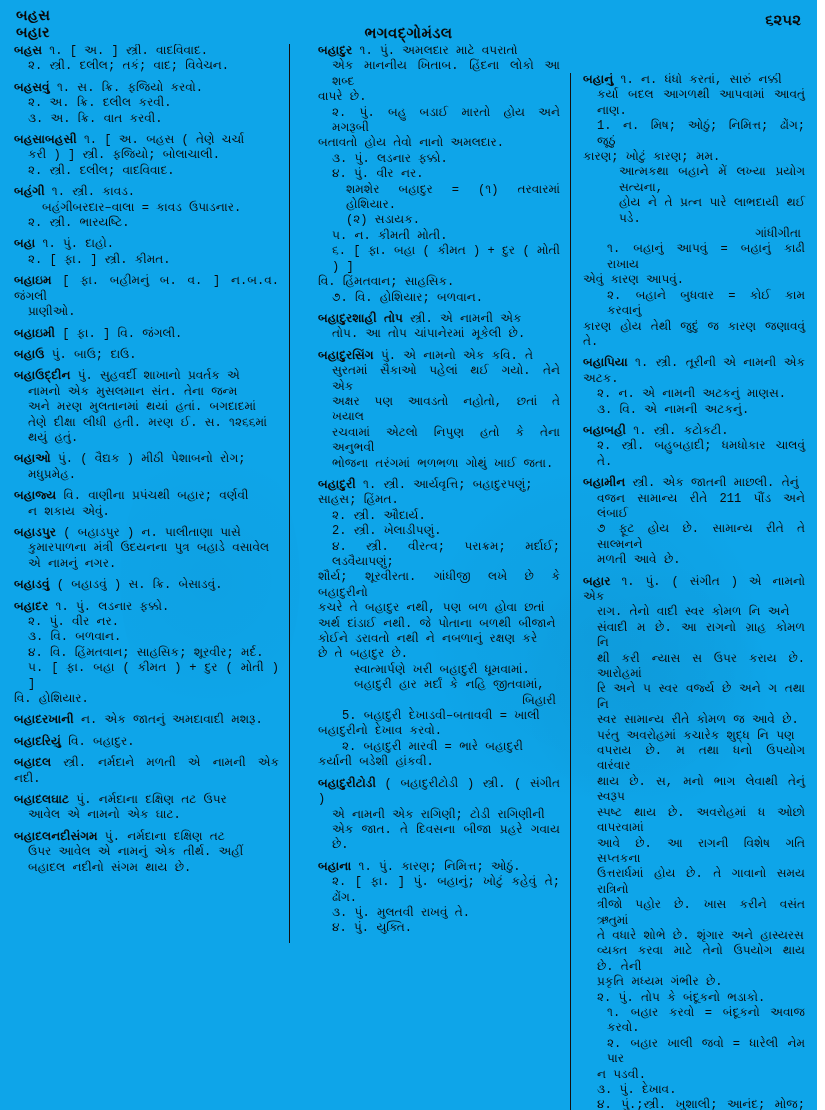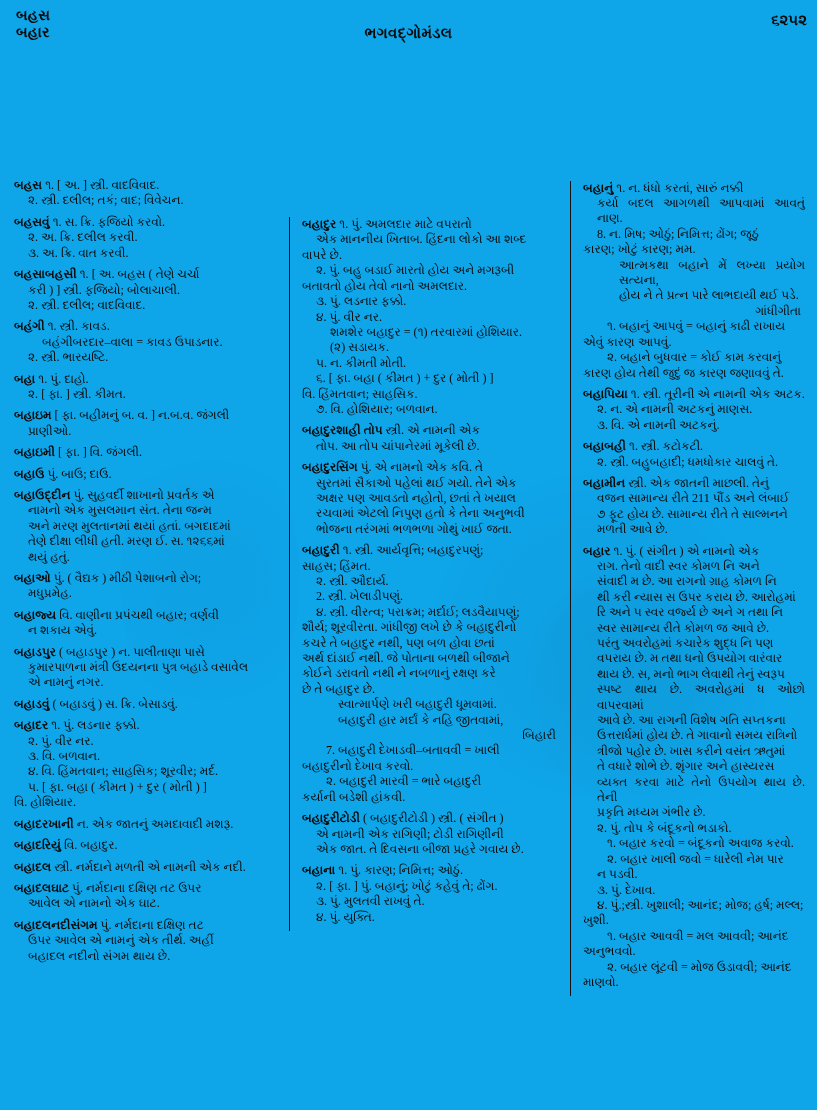--- a/index.html
+++ b/index.html
@@ -47,43 +47,44 @@
   .head-title {
     position: absolute;
     left: 0; right: 0; top: 25px;
     text-align: center;
     font-weight: bold;
     font-size: 15px;
     letter-spacing: .3px;
   }
   .head-page {
     position: absolute;
-    right: 10px; top: 12px;
+    right: 16px; top: 12px;
     font-weight: bold;
     font-size: 15px;
   }
 
   .columns {
     position: absolute;
     top: 44px; left: 8px; right: 8px; bottom: 6px;
     display: flex;
-    align-items: center;
+    align-items: flex-start;
+    font-family: Liberation Mono, monospace;
   }
   .col {
     flex: 1 1 0;
     padding: 0 8px;
     box-sizing: border-box;
     font-size: 12.1px;
     line-height: 15.4px;
     text-align: justify;
     text-justify: inter-word;
     overflow: hidden;
   }
   .col.c1 { flex: 0 0 281px; padding-left: 6px; padding-right: 10px;}
-  .col.c2 { flex: 0 0 281px; border-left: 1.4px solid #111; padding-left: 12px; padding-right: 10px;}
+  .col.c2 { flex: 0 0 281px; border-left: 1.4px solid #111; padding-left: 28px; padding-right: 10px;}
   .col.c3 { flex: 1 1 auto; border-left: 1.4px solid #111; padding-left: 12px; padding-right: 4px; margin-top: 29px;}
 
   
   .entry { margin: 0 0 1px 0; }
   .entry p { margin: 0; }
   .hw { font-weight: bold; }
   .ln {
     display: block;
     text-indent: 0;
     padding-left: 14px;
@@ -270,21 +271,21 @@
           <p class="ln sense">2. સ્ત્રી. ખેલાડીપણું.</p>
           <p class="ln sense">૪. સ્ત્રી. વીરત્વ; પરાક્રમ; મર્દાઈ; લડવૈયાપણું;</p>
           <p class="ln first">શૌર્ય; શૂરવીરતા. ગાંધીજી લખે છે કે બહાદુરીનો</p>
           <p class="ln first">કચરે તે બહાદુર નથી, પણ બળ હોવા છતાં</p>
           <p class="ln first">અર્થ દાંડાઈ નથી. જે પોતાના બળથી બીજાને</p>
           <p class="ln first">કોઈને  ડરાવતો નથી ને નબળાનું રક્ષણ કરે</p>
           <p class="ln first">છે તે બહાદુર છે.</p>
           <p class="ln quote">સ્વાત્માર્પણે ખરી બહાદુરી ધૂમવામાં.</p>
           <p class="ln quote">બહાદુરી હાર મર્દાં કે નહિ જીતવામાં,</p>
           <p class="ln attrib">બિહારી</p>
-          <p class="ln idiom">7. બહાદુરી દેખાડવી–બતાવવી = ખાલી</p>
+          <p class="ln idiom">5. બહાદુરી દેખાડવી–બતાવવી = ખાલી</p>
           <p class="ln first">બહાદુરીનો દેખાવ કરવો.</p>
           <p class="ln idiom">૨. બહાદુરી મારવી = ભારે બહાદુરી</p>
           <p class="ln first">કર્યાની બડેશી હાંકવી.</p>
         </div>
         <div class="gap"></div>
         <div class="entry">
           <p class="ln first"><span class="hw">બહાદુરીટોડી</span> ( બહાદુરીટોડી ) સ્ત્રી. ( સંગીત )</p>
           <p class="ln cont">એ નામની એક રાગિણી; ટોડી રાગિણીની</p>
           <p class="ln cont">એક જાત. તે દિવસના બીજા પ્રહરે ગવાય છે.</p>
         </div>
@@ -294,21 +295,21 @@
           <p class="ln sense">૨. [ ફા. ] પું. બહાનું; ખોટું કહેવું તે; ઢોંગ.</p>
           <p class="ln sense">૩. પું. મુલતવી રાખવું તે.</p>
           <p class="ln sense">૪. પું. યુક્તિ.</p>
         </div>
         <div class="gap"></div>
       </div>
     <div class="col c3">
         <div class="entry">
           <p class="ln first"><span class="hw">બહાનું</span> ૧. ન. ધંધો કરતાં, સારું નક્કી</p>
           <p class="ln cont">કર્યા બદલ આગળથી આપવામાં આવતું નાણ.</p>
-          <p class="ln sense">8. ન. મિષ; ઓઠું; નિમિત્ત; ઢોંગ; જૂઠું</p>
+          <p class="ln sense">1. ન. મિષ; ઓઠું; નિમિત્ત; ઢોંગ; જૂઠું</p>
           <p class="ln first">કારણ; ખોટું કારણ; મમ.</p>
           <p class="ln quote">આત્મકથા બહાને મેં લખ્યા પ્રયોગ સત્યના,</p>
           <p class="ln quote">હોય ને તે પ્રત્ન પારે લાભદાયી થઈ પડે.</p>
           <p class="ln attrib">ગાંધીગીતા</p>
           <p class="ln idiom">૧. બહાનું આપવું = બહાનું કાઢી રાખાય</p>
           <p class="ln first">એવું કારણ આપવું.</p>
           <p class="ln idiom">૨. બહાને બુધવાર = કોઈ કામ કરવાનું</p>
           <p class="ln first">કારણ હોય તેથી જુદું જ કારણ જણાવવું તે.</p>
         </div>
         <div class="gap"></div>

